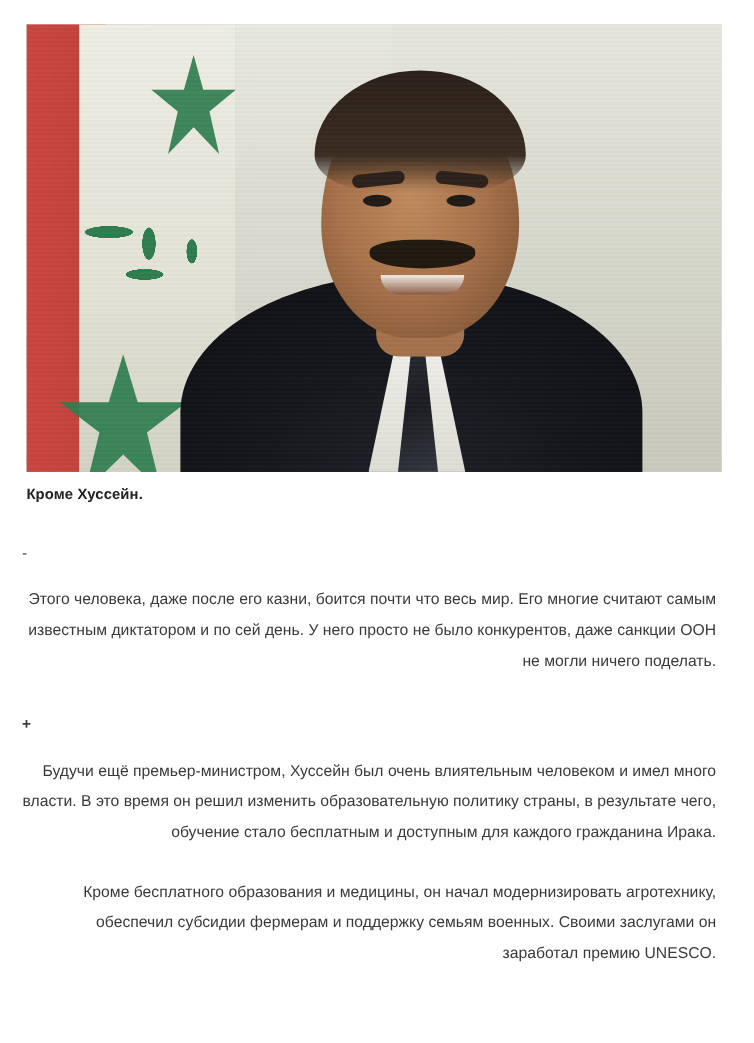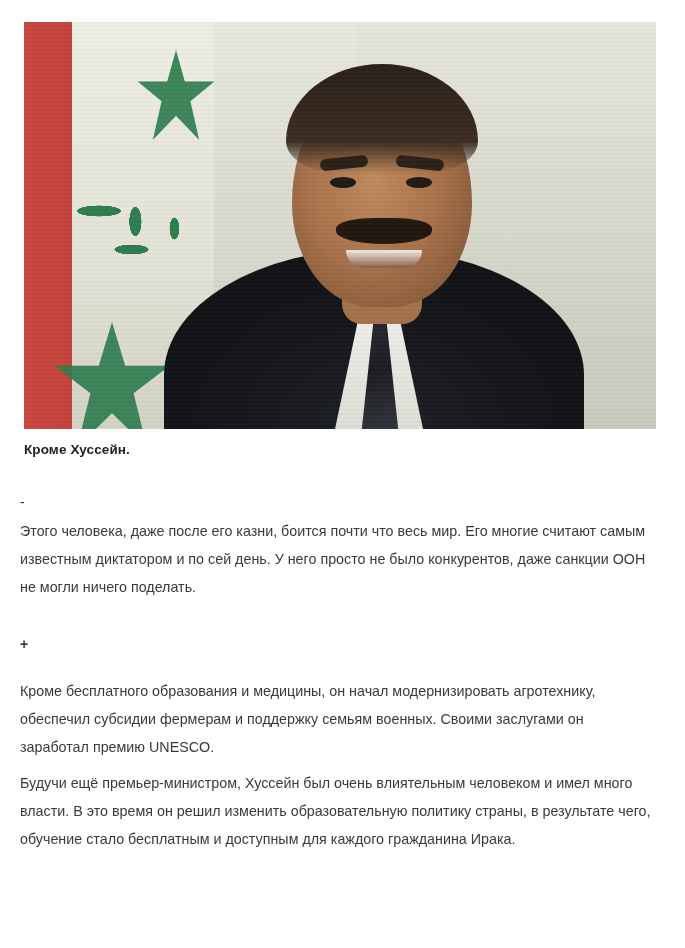--- a/index.html
+++ b/index.html
@@ -190,22 +190,22 @@
     line-height: 1;
   }
   .marker.plus {
     font-weight: bold;
     margin-top: 36px;
   }
   p.para {
     font-size: 14.3px;
     line-height: 28px;
     color: #3a3a3a;
-    margin: 8px 10px 0 10px;
-    text-align: left;
+    margin: 22px 10px 0 10px;
+    text-align: right;
   }
   p.para.tight {
     margin-top: 26px;
   }
 </style>
 </head>
 <body>
 
 <div class="page">
 
@@ -237,18 +237,18 @@
   <div class="caption">Кроме Хуссейн.</div>
 
   <div class="body-wrap">
 
     <div class="marker minus">-</div>
 
     <p class="para">Этого человека, даже после его казни, боится почти что весь мир. Его многие считают самым известным диктатором и по сей день. У него просто не было конкурентов, даже санкции ООН не могли ничего поделать.</p>
 
     <div class="marker plus">+</div>
 
+    <p class="para">Будучи ещё премьер-министром, Хуссейн был очень влиятельным человеком и имел много власти. В это время он решил изменить образовательную политику страны, в результате чего, обучение стало бесплатным и доступным для каждого гражданина Ирака.</p>
+
     <p class="para tight">Кроме бесплатного образования и медицины, он начал модернизировать агротехнику, обеспечил субсидии фермерам и поддержку семьям военных. Своими заслугами он заработал премию UNESCO.</p>
-
-    <p class="para">Будучи ещё премьер-министром, Хуссейн был очень влиятельным человеком и имел много власти. В это время он решил изменить образовательную политику страны, в результате чего, обучение стало бесплатным и доступным для каждого гражданина Ирака.</p>
 
   </div>
 </div>
 
 </body></html>

